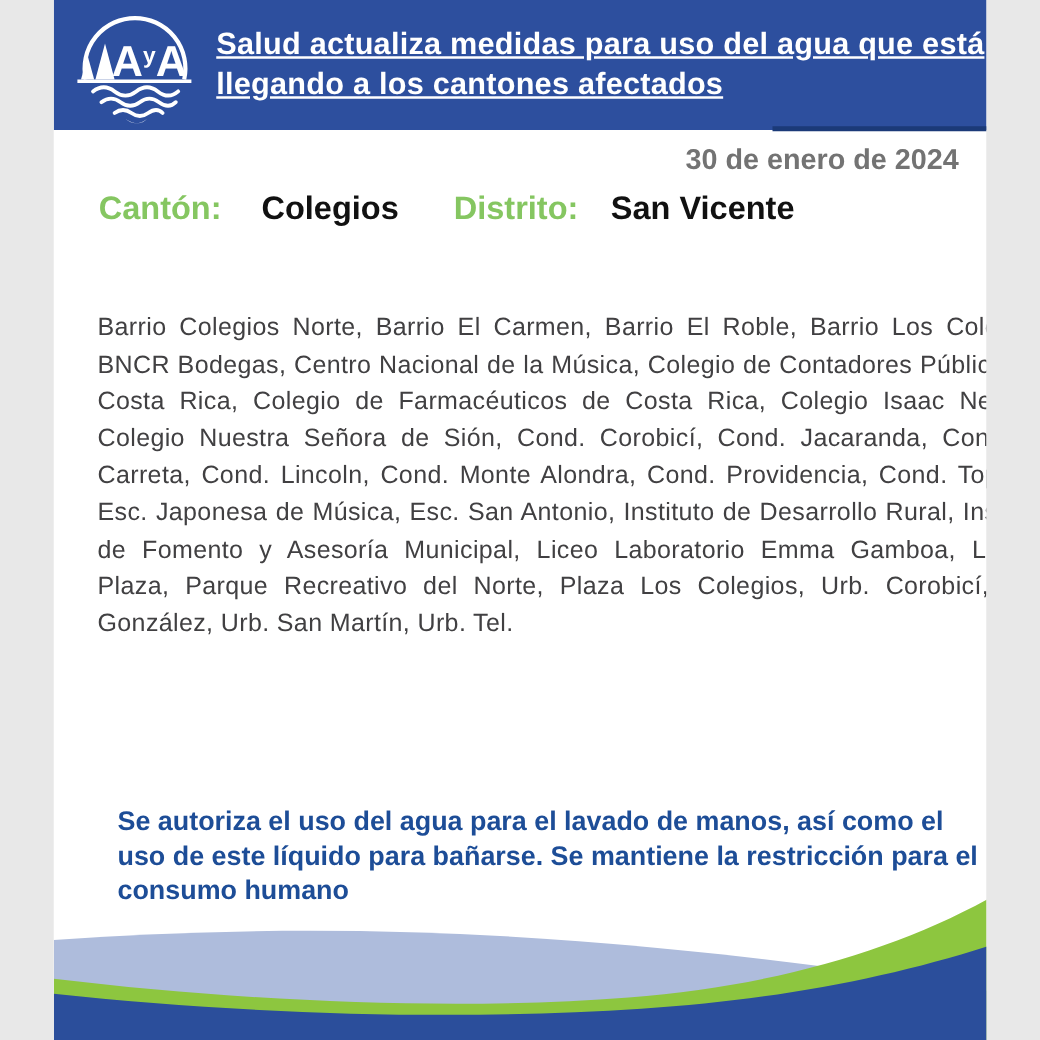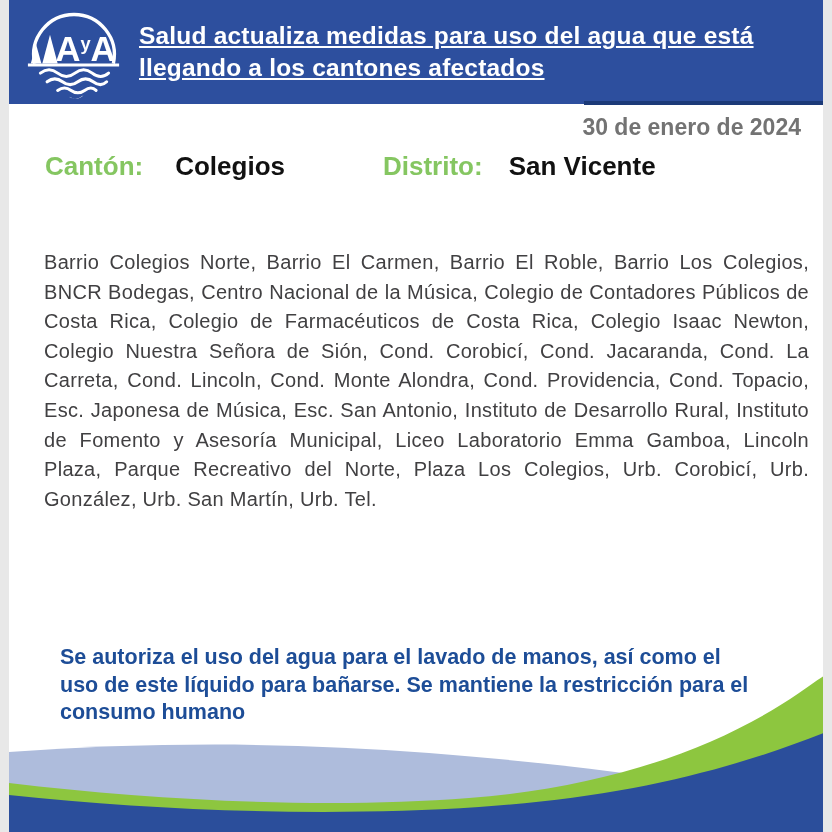--- a/index.html
+++ b/index.html
@@ -1,17 +1,17 @@
 <!DOCTYPE html>
 <html><head>
 <meta charset="utf-8">
 <style>
   html,body { margin:0; padding:0; background:#e8e8e8; }
   .canvas {
-    position:relative; width:814px; height:832px; margin:0 auto;
+    position:relative; width:746px; height:832px; margin:0 auto;
     background:#ffffff; overflow:hidden;
     font-family:"Liberation Sans", sans-serif;
   }
 
   
   .header {
     position:absolute; top:0; left:0; width:832px; height:104px;
     background:#2d4f9e;
   }
   .logo {
@@ -34,21 +34,21 @@
   }
 
   
   .location-row {
     position:absolute; top:151px; left:36px; width:770px;
     display:flex; align-items:baseline;
     font-size:26px; font-weight:bold; white-space:nowrap;
   }
   .loc-label { color:#85c661; }
   .loc-value { color:#111111; margin-left:32px; }
-  .district-label { margin-left:98px;text-align:center; }
+  .district-label { margin-left:44px;text-align:center; }
   .district-value { margin-left:26px; }
 
   
   .body-text {
     position:absolute; top:248px; left:35px; width:765px; margin:0;
     font-size:20px; line-height:29.6px; letter-spacing:0.3px;
     color:#414042; text-align:justify;
   }
 
   

